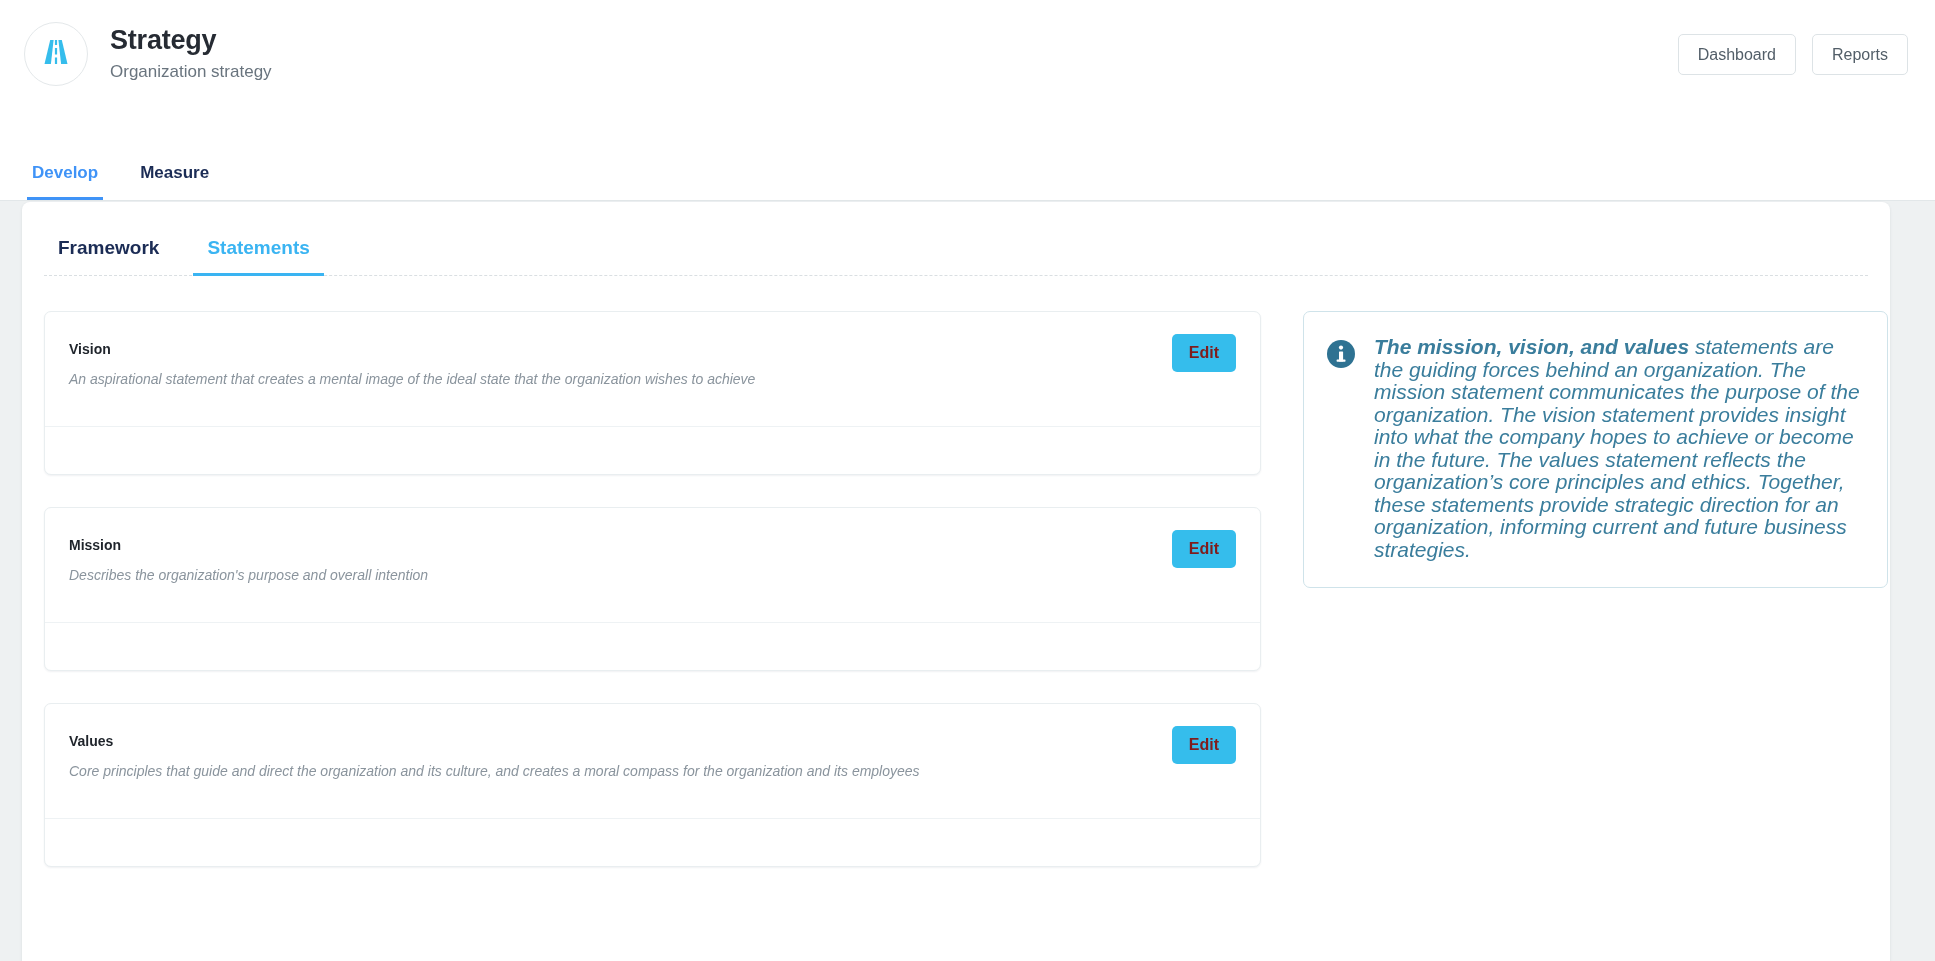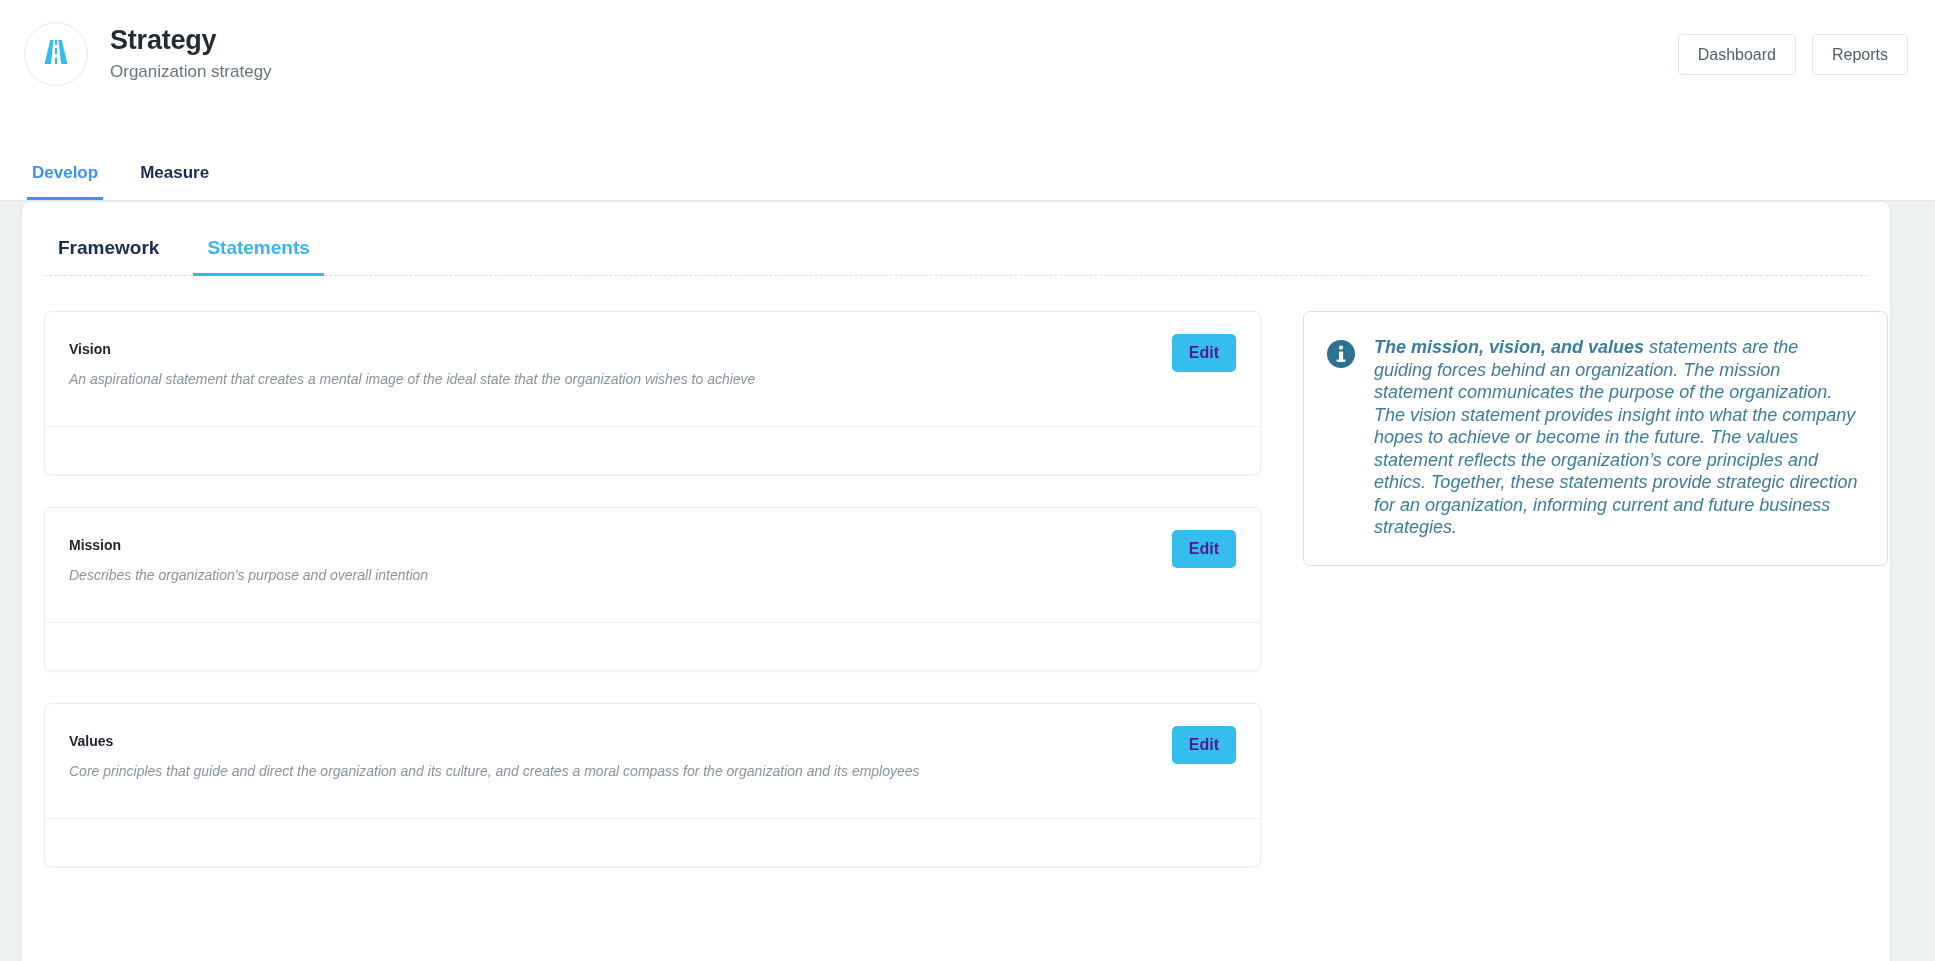--- a/index.html
+++ b/index.html
@@ -184,21 +184,21 @@
     color: #8a949d;
     line-height: 27px;
     max-width: 1060px;
   }
 
   .edit-btn {
     position: absolute;
     right: 24px;
     top: 22px;
     background: #35bdec;
-    color: #4c1d95;
+    color: #7f1d1d;
     border: none;
     border-radius: 5px;
     font-family: "Liberation Sans", sans-serif;
     font-size: 16px;
     font-weight: bold;
     padding: 8px 17px;
     cursor: pointer;
     line-height: 22px;
   }
 
@@ -216,21 +216,21 @@
   }
 
   .info-icon {
     flex: 0 0 auto;
     width: 30px;
     height: 30px;
     margin-top: 3px;
   }
 
   .info-text {
-    font-size: 18px;
+    font-size: 21px;
     font-style: italic;
     color: #3a7d9c;
     line-height: 22.5px;
   }
   .info-text b { font-weight: bold; font-style: italic; }
 </style>
 </head>
 <body>
 
 <div class="topbar">

